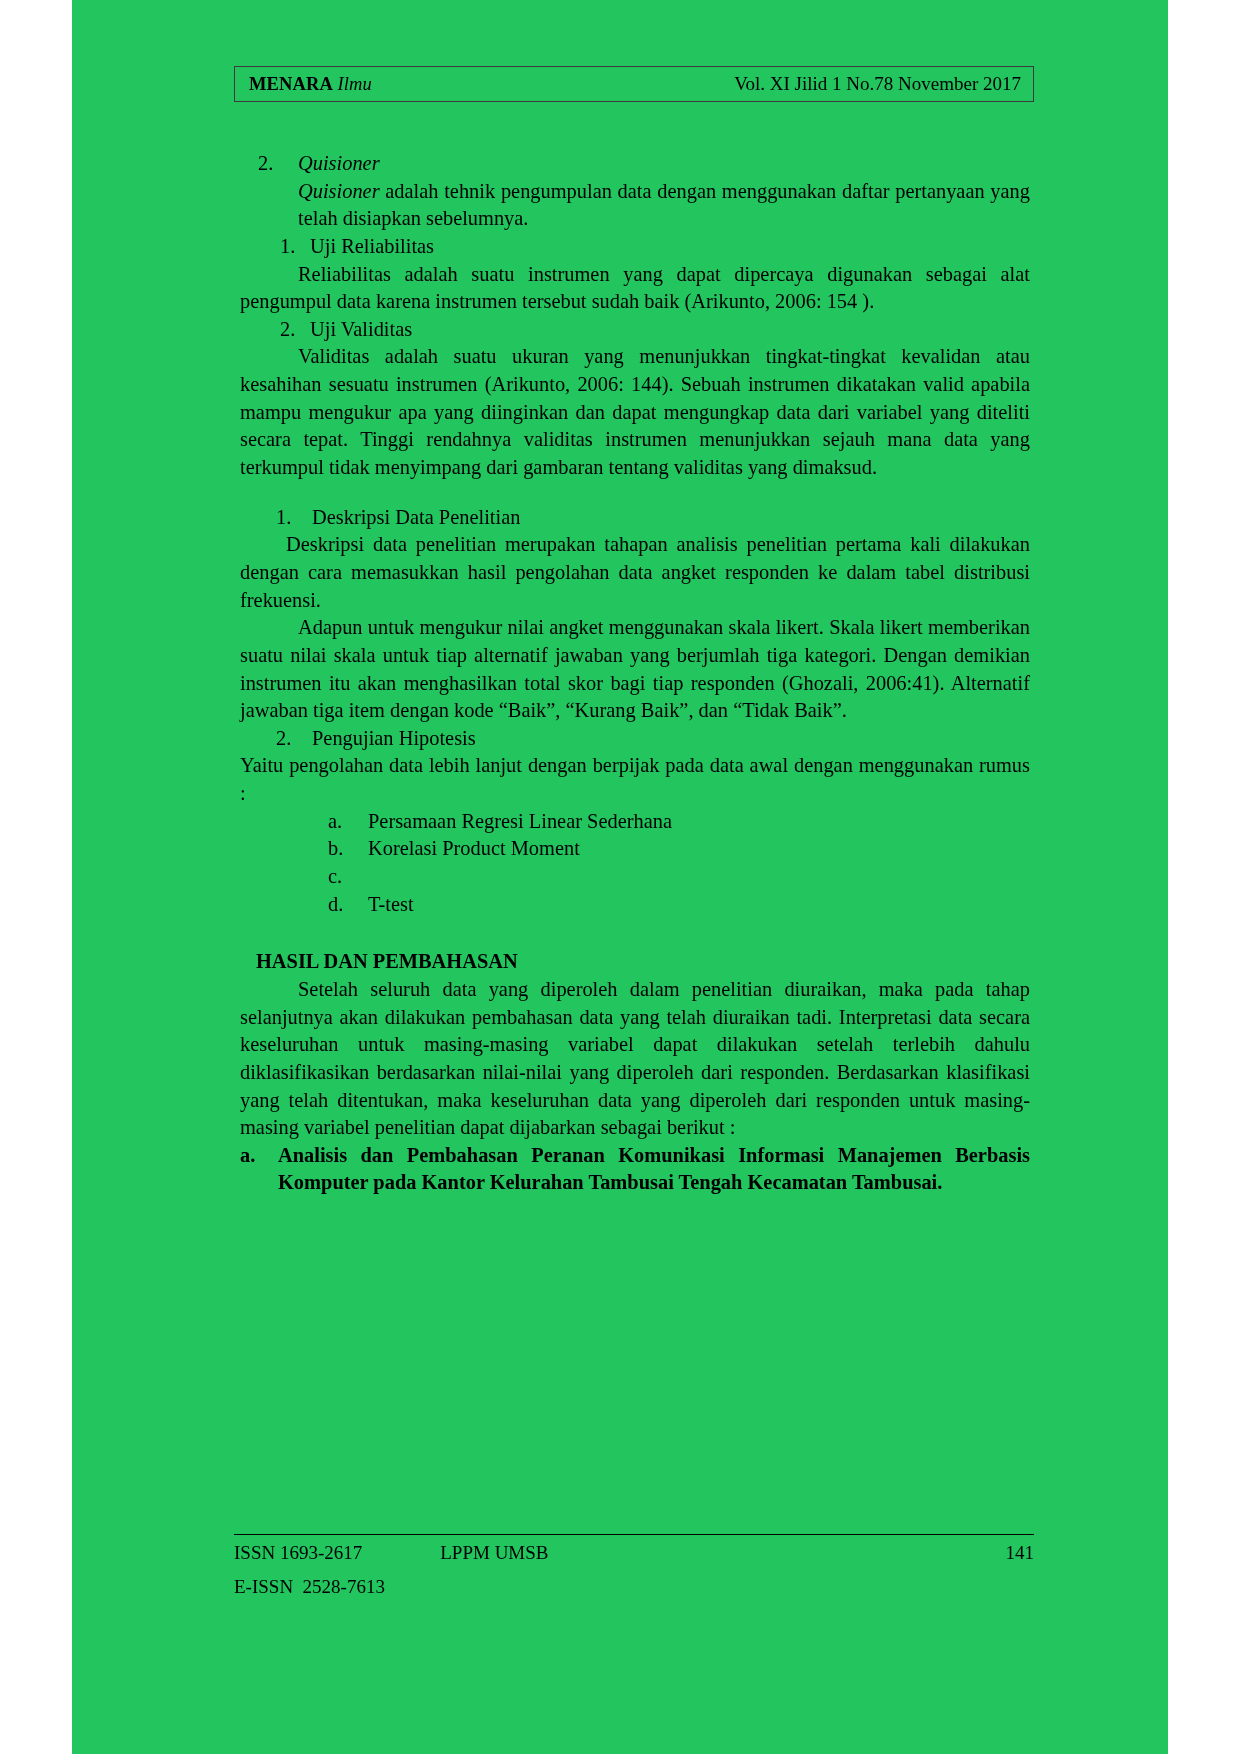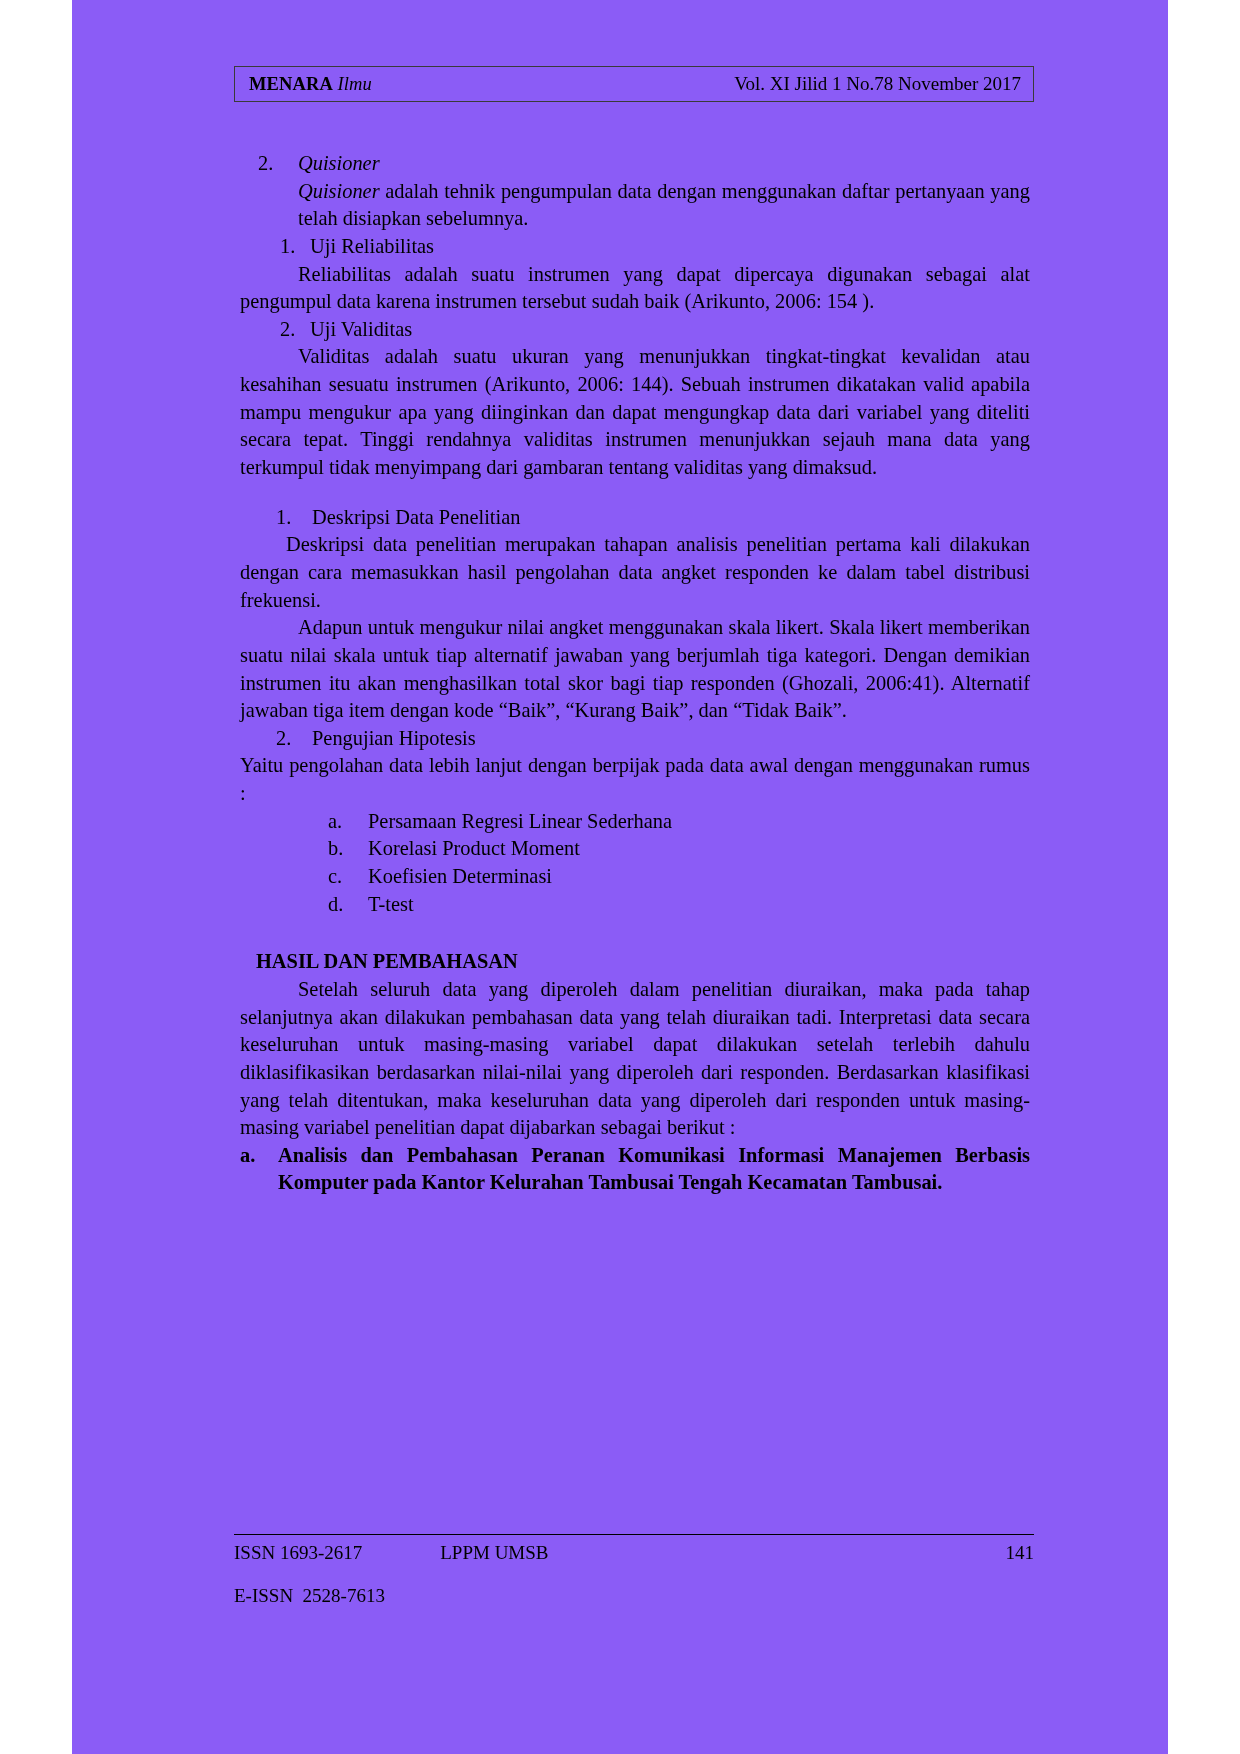--- a/index.html
+++ b/index.html
@@ -9,21 +9,21 @@
   }
   body {
     font-family: "Liberation Serif", "DejaVu Serif", serif;
     color: #000000;
   }
   .page {
     position: relative;
     width: 1096px;
     height: 1754px;
     margin: 0 auto;
-    background: #8b5cf6;
+    background: #22c55e;
     box-sizing: border-box;
     overflow: hidden;
   }
 
   
   .header-box {
     position: absolute;
     left: 162px;
     top: 66px;
     width: 800px;
@@ -126,21 +126,21 @@
     line-height: 1.38;
   }
   .footer-row {
     display: flex;
     justify-content: space-between;
     align-items: baseline;
   }
   .footer-left { flex: 0 0 auto; white-space: pre; font-family: Liberation Serif, serif; }
   .footer-center { flex: 0 0 auto; margin-left: 78px; }
   .footer-right { flex: 0 0 auto; margin-left: auto; }
-  .footer-second { margin-top: 17px; }
+  .footer-second { margin-top: 8px; }
 </style>
 </head>
 <body>
 
 <div class="page">
 
   <div class="header-box">
     <div class="header-left">
       <span class="jname">MENARA</span><span>&nbsp;</span><span class="jsub">Ilmu</span>
     </div>
@@ -188,21 +188,20 @@
     <div class="item lvl-abc">
       <span class="marker">a.</span>
       <span class="itext">Persamaan Regresi Linear Sederhana</span>
     </div>
     <div class="item lvl-abc">
       <span class="marker">b.</span>
       <span class="itext">Korelasi Product Moment</span>
     </div>
     <div class="item lvl-abc">
       <span class="marker">c.</span>
-      <span class="itext">Koefisien Determinasi</span>
     </div>
     <div class="item lvl-abc">
       <span class="marker">d.</span>
       <span class="itext">T-test</span>
     </div>
 
     <div class="gap-l"></div>
 
     <p class="p ind-0 nojust bd">HASIL DAN PEMBAHASAN</p>
 

